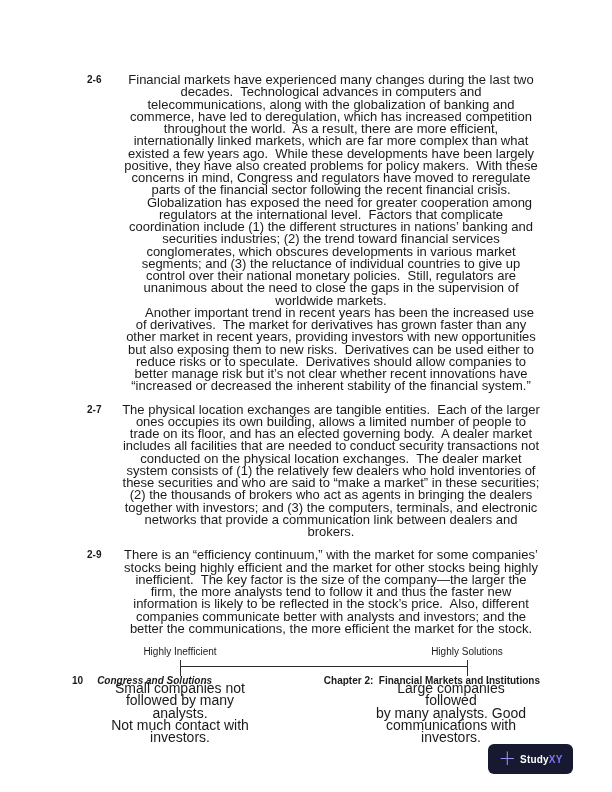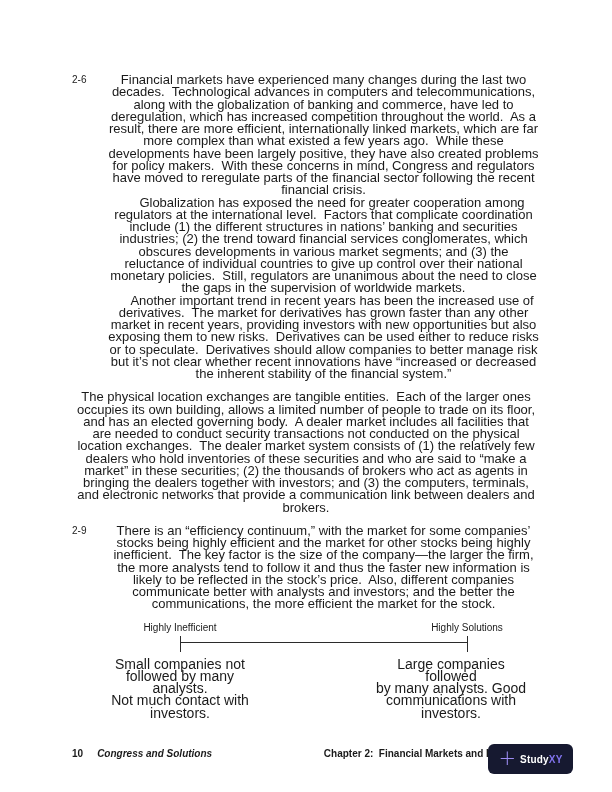--- a/index.html
+++ b/index.html
@@ -12,21 +12,21 @@
     overflow: hidden;
   }
   .content {
     position: absolute;
     left: 72px; top: 74px;
     width: 468px;
   }
   .q { display: flex; margin-bottom: 11px; }
   .qnum {
     flex: 0 0 35px; width: 35px;
-    font-size: 10px; font-weight: normal; line-height: 12.25px;
+    font-size: 10px; font-weight: bold; line-height: 12.25px; margin-left: 15px;
   }
   .qbody { flex: 1; }
   .qbody p {
     font-size: 13px; line-height: 12.25px;
     white-space: pre-wrap;
     text-align: center;
   }
   .qbody p.indent { text-indent: 17px; }
 
   .diagram {
@@ -57,21 +57,21 @@
     width: 160px;
     text-align: center;
     font-size: 14px; line-height: 12.25px;
     white-space: pre-line;
   }
   .dg-caption.left  { left: 108px; }
   .dg-caption.right { left: 379px; }
 
   .footer {
     position: absolute;
-    left: 72px; top: 748px; width: 468px;
+    left: 72px; top: 675px; width: 468px;
     display: flex; align-items: baseline;
     font-size: 10px; font-weight: bold;
   }
   .footer .pgnum { margin-right: 14px; }
   .footer .section { font-style: italic; }
   .footer .chapter { margin-left: auto; white-space: pre; }
 
   .logo-badge {
     position: absolute;
     left: 488px; top: 744px;
@@ -99,20 +99,21 @@
   <div class="q">
     <div class="qnum">2-6</div>
     <div class="qbody">
       <p>Financial markets have experienced many changes during the last two decades.  Technological advances in computers and telecommunications, along with the globalization of banking and commerce, have led to deregulation, which has increased competition throughout the world.  As a result, there are more efficient, internationally linked markets, which are far more complex than what existed a few years ago.  While these developments have been largely positive, they have also created problems for policy makers.  With these concerns in mind, Congress and regulators have moved to reregulate parts of the financial sector following the recent financial crisis.</p>
       <p class="indent">Globalization has exposed the need for greater cooperation among regulators at the international level.  Factors that complicate coordination include (1) the different structures in nations’ banking and securities industries; (2) the trend toward financial services conglomerates, which obscures developments in various market segments; and (3) the reluctance of individual countries to give up control over their national monetary policies.  Still, regulators are unanimous about the need to close the gaps in the supervision of worldwide markets.</p>
       <p class="indent">Another important trend in recent years has been the increased use of derivatives.  The market for derivatives has grown faster than any other market in recent years, providing investors with new opportunities but also exposing them to new risks.  Derivatives can be used either to reduce risks or to speculate.  Derivatives should allow companies to better manage risk but it’s not clear whether recent innovations have “increased or decreased the inherent stability of the financial system.”</p>
     </div>
   </div>
 
   <div class="q">
+    <div class="qnum">2-7</div>
     <div class="qbody">
       <p>The physical location exchanges are tangible entities.  Each of the larger ones occupies its own building, allows a limited number of people to trade on its floor, and has an elected governing body.  A dealer market includes all facilities that are needed to conduct security transactions not conducted on the physical location exchanges.  The dealer market system consists of (1) the relatively few dealers who hold inventories of these securities and who are said to “make a market” in these securities; (2) the thousands of brokers who act as agents in bringing the dealers together with investors; and (3) the computers, terminals, and electronic networks that provide a communication link between dealers and brokers.</p>
     </div>
   </div>
 
 
   <div class="q">
     <div class="qnum">2-9</div>
     <div class="qbody">
       <p>There is an “efficiency continuum,” with the market for some companies’ stocks being highly efficient and the market for other stocks being highly inefficient.  The key factor is the size of the company—the larger the firm, the more analysts tend to follow it and thus the faster new information is likely to be reflected in the stock’s price.  Also, different companies communicate better with analysts and investors; and the better the communications, the more efficient the market for the stock.</p>

